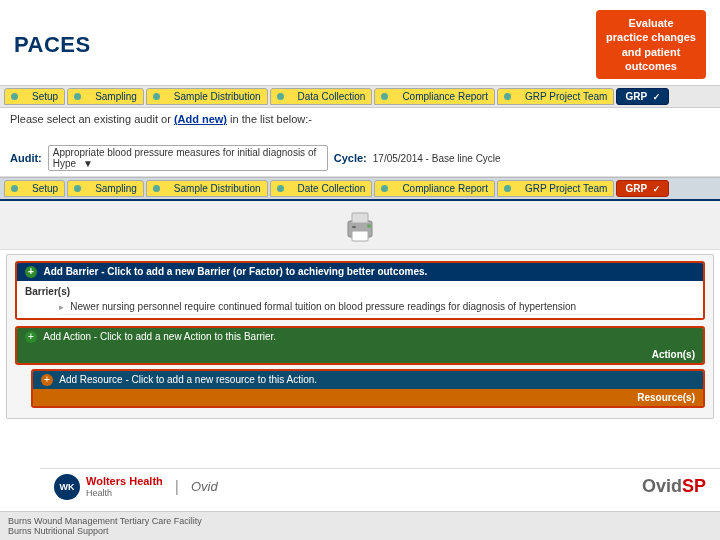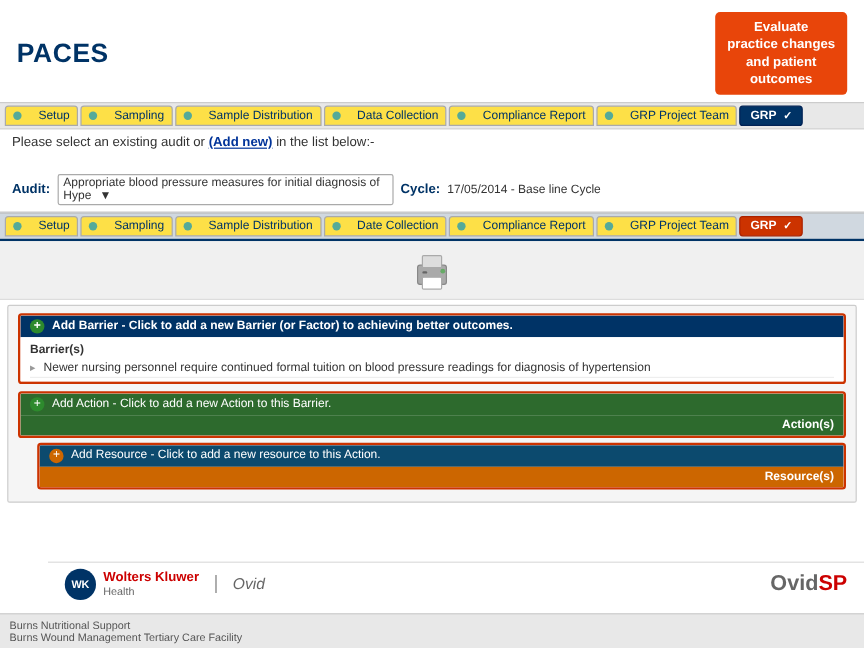--- a/index.html
+++ b/index.html
@@ -179,20 +179,21 @@
     }
     .barrier-body {
       padding: 3px 8px;
       font-size: 10px;
       color: #333;
       background: #fff;
     }
     .barrier-item {
       padding: 2px 0;
       border-bottom: 1px solid #eee;
+      margin-left: 34px;
     }
 
     
     .action-block {
       border: 2px solid #cc3300;
       background: #fff;
       border-radius: 3px;
       margin-bottom: 4px;
       overflow: hidden;
     }
@@ -494,29 +495,29 @@
     </div>
     <div class="resource-header">Resource(s)</div>
   </div>
 
 </div>
 
 <div class="logo-footer">
   <div class="wk-logo">
     <div class="wk-circle">WK</div>
     <div class="wk-text">
-      <span class="wk-name">Wolters Kluwer</span>
+      <span class="wk-name">Wolters Health</span>
       <span class="wk-sub">Health</span>
     </div>
     <span style="font-size:16px;color:#999;margin:0 6px;">|</span>
     <span class="ovid-text">Ovid</span>
   </div>
   <div class="ovid-right">
     <span class="ovid-sp">
       <span class="ovid-sp-ovid">Ovid</span><span class="ovid-sp-sp">SP</span>
     </span>
   </div>
 </div>
 
 <div class="bottom-footer">
+  <span>Burns Wound Management Tertiary Care Facility</span>
   <span>Burns Nutritional Support</span>
-  <span>Burns Wound Management Tertiary Care Facility</span>
 </div>
 
 </body></html>

